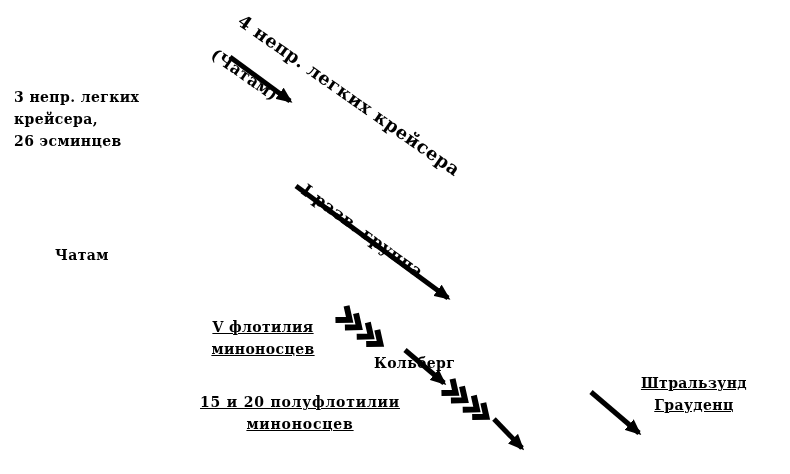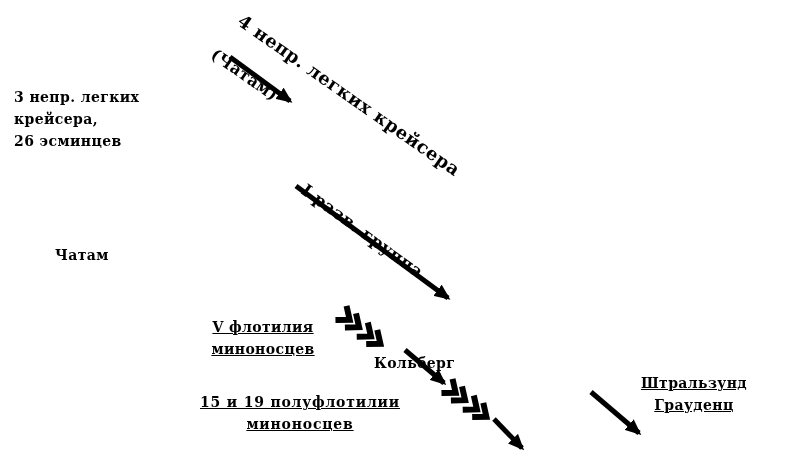--- a/index.html
+++ b/index.html
@@ -75,20 +75,20 @@
 крейсера,
 26 эсминцев</div>
 
   <div class="lbl" style="left:55px; top:244px;">Чатам</div>
 
   <div class="lbl center" style="left:188px; top:316px; width:150px;">V флотилия
 миноносцев</div>
 
   <div class="lbl" style="left:374px; top:327px;margin-top:25px;">Кольберг</div>
 
-  <div class="lbl center" style="left:145px; top:391px; width:310px; letter-spacing:0.8px;">15 и 19 полуфлотилии
+  <div class="lbl center" style="left:145px; top:391px; width:310px; letter-spacing:0.8px;">15 и 20 полуфлотилии
 миноносцев</div>
 
 
   <div class="lbl center" style="left:618px; top:372px; width:152px;">Штральзунд
 Грауденц</div>
 
 </div>
 
 </body></html>

